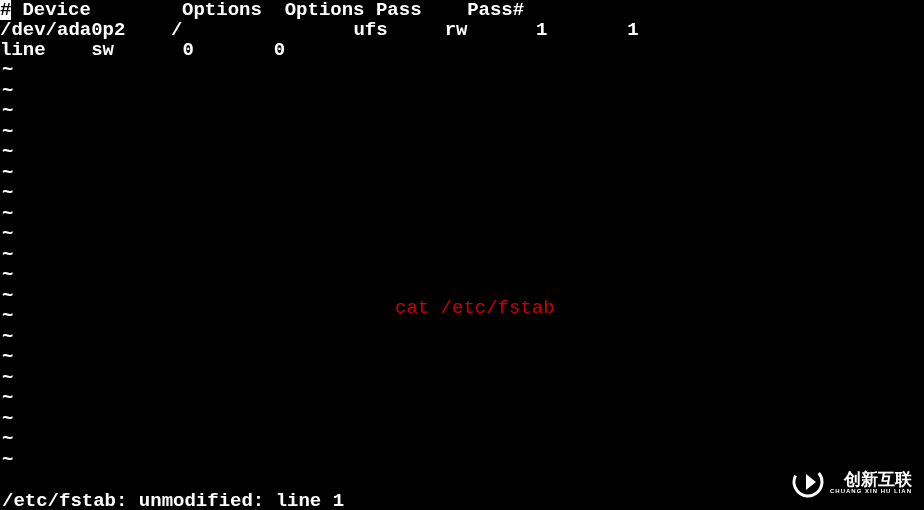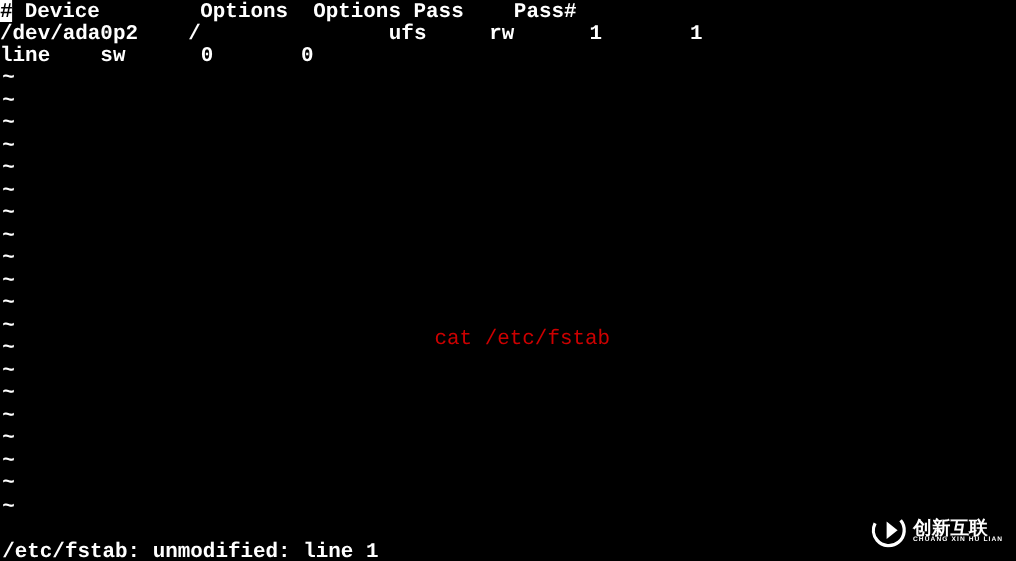--- a/index.html
+++ b/index.html
@@ -64,20 +64,21 @@
       left: 2px;
       color: #fff;
     }
     .logo {
       position: absolute;
       bottom: 12px;
       right: 12px;
       display: flex;
       align-items: center;
       gap: 6px;
+      text-align: right;
     }
     .logo-icon {
       width: 32px;
       height: 32px;
       position: relative;
     }
     .logo-text {
       color: #fff;
       font-family: sans-serif;
       font-size: 17px;

